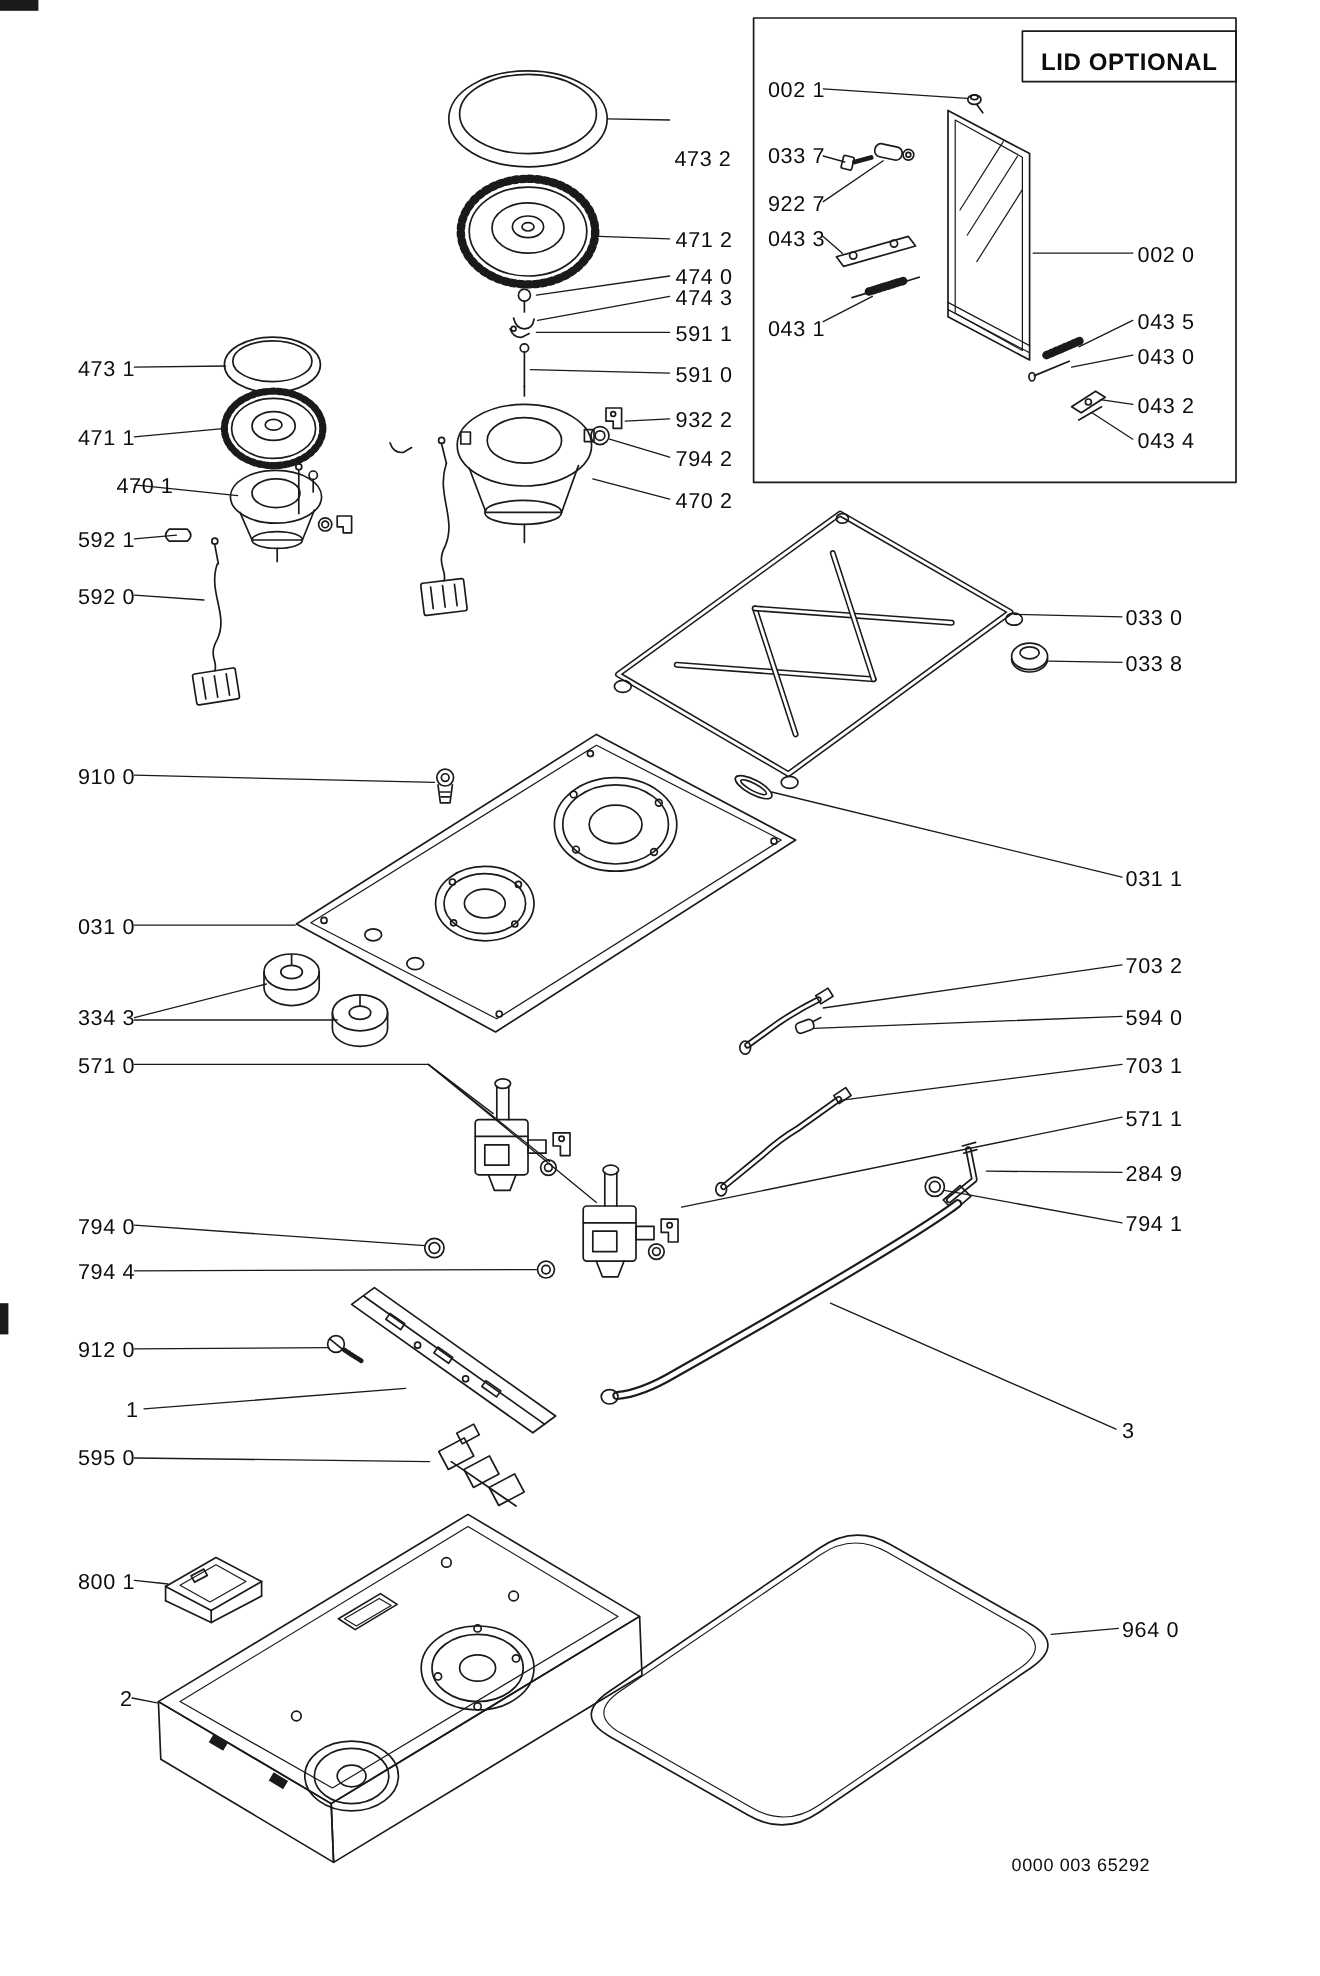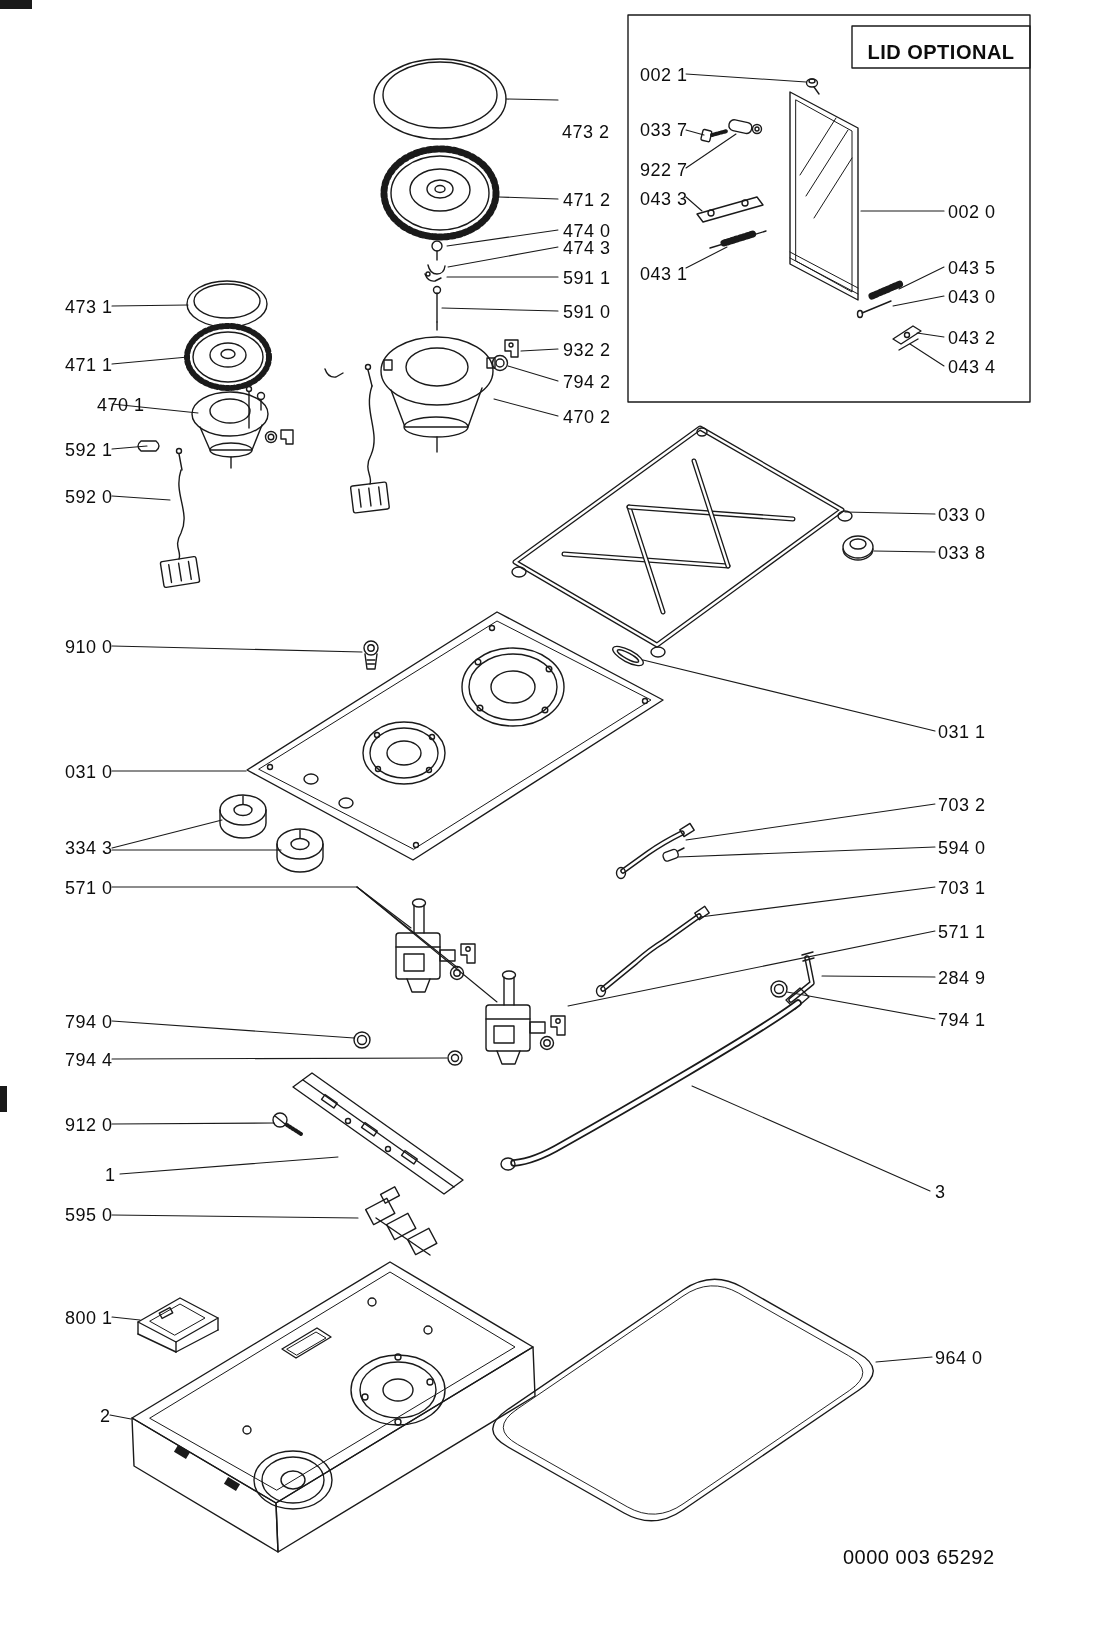--- a/index.html
+++ b/index.html
@@ -16,21 +16,21 @@
   .diagram .tube    { stroke-width:5.5; }
   .diagram .tube2   { stroke:#fff; stroke-width:2.6; }
   .diagram .pipe3   { stroke-width:7.5; }
   .diagram .pipe3w  { stroke:#fff; stroke-width:4; }
   .diagram .frame   { stroke-width:5; }
   .diagram .framew  { stroke:#fff; stroke-width:2.4; }
   .diagram .thin    { stroke-width:1; }
   .part-label { position:absolute; font-size:18px; line-height:19px; letter-spacing:0.5px; white-space:nowrap; color:#0d0d0d; }
   .lid-title  { position:absolute; left:852px; top:26px; width:178px; height:53px; display:flex; align-items:center; justify-content:center;
                 font-size:20px; letter-spacing:0.5px; color:#0d0d0d;font-weight:bold; }
-  .doc-number { position:absolute; left:843px; top:1546px; font-size:20px; letter-spacing:0.5px; color:#0d0d0d; }
+  .doc-number { position:absolute; left:843px; top:1546px; font-size:15px; letter-spacing:0.5px; color:#0d0d0d; }
 </style>
 </head>
 <body>
 
 <div class="canvas">
 
 <svg class="diagram" width="1100" height="1647" viewBox="0 0 1100 1647">
 
   <rect class="fill" x="0" y="0" width="32" height="9"></rect>
   <rect class="fill" x="0" y="1086" width="7" height="26"></rect>

